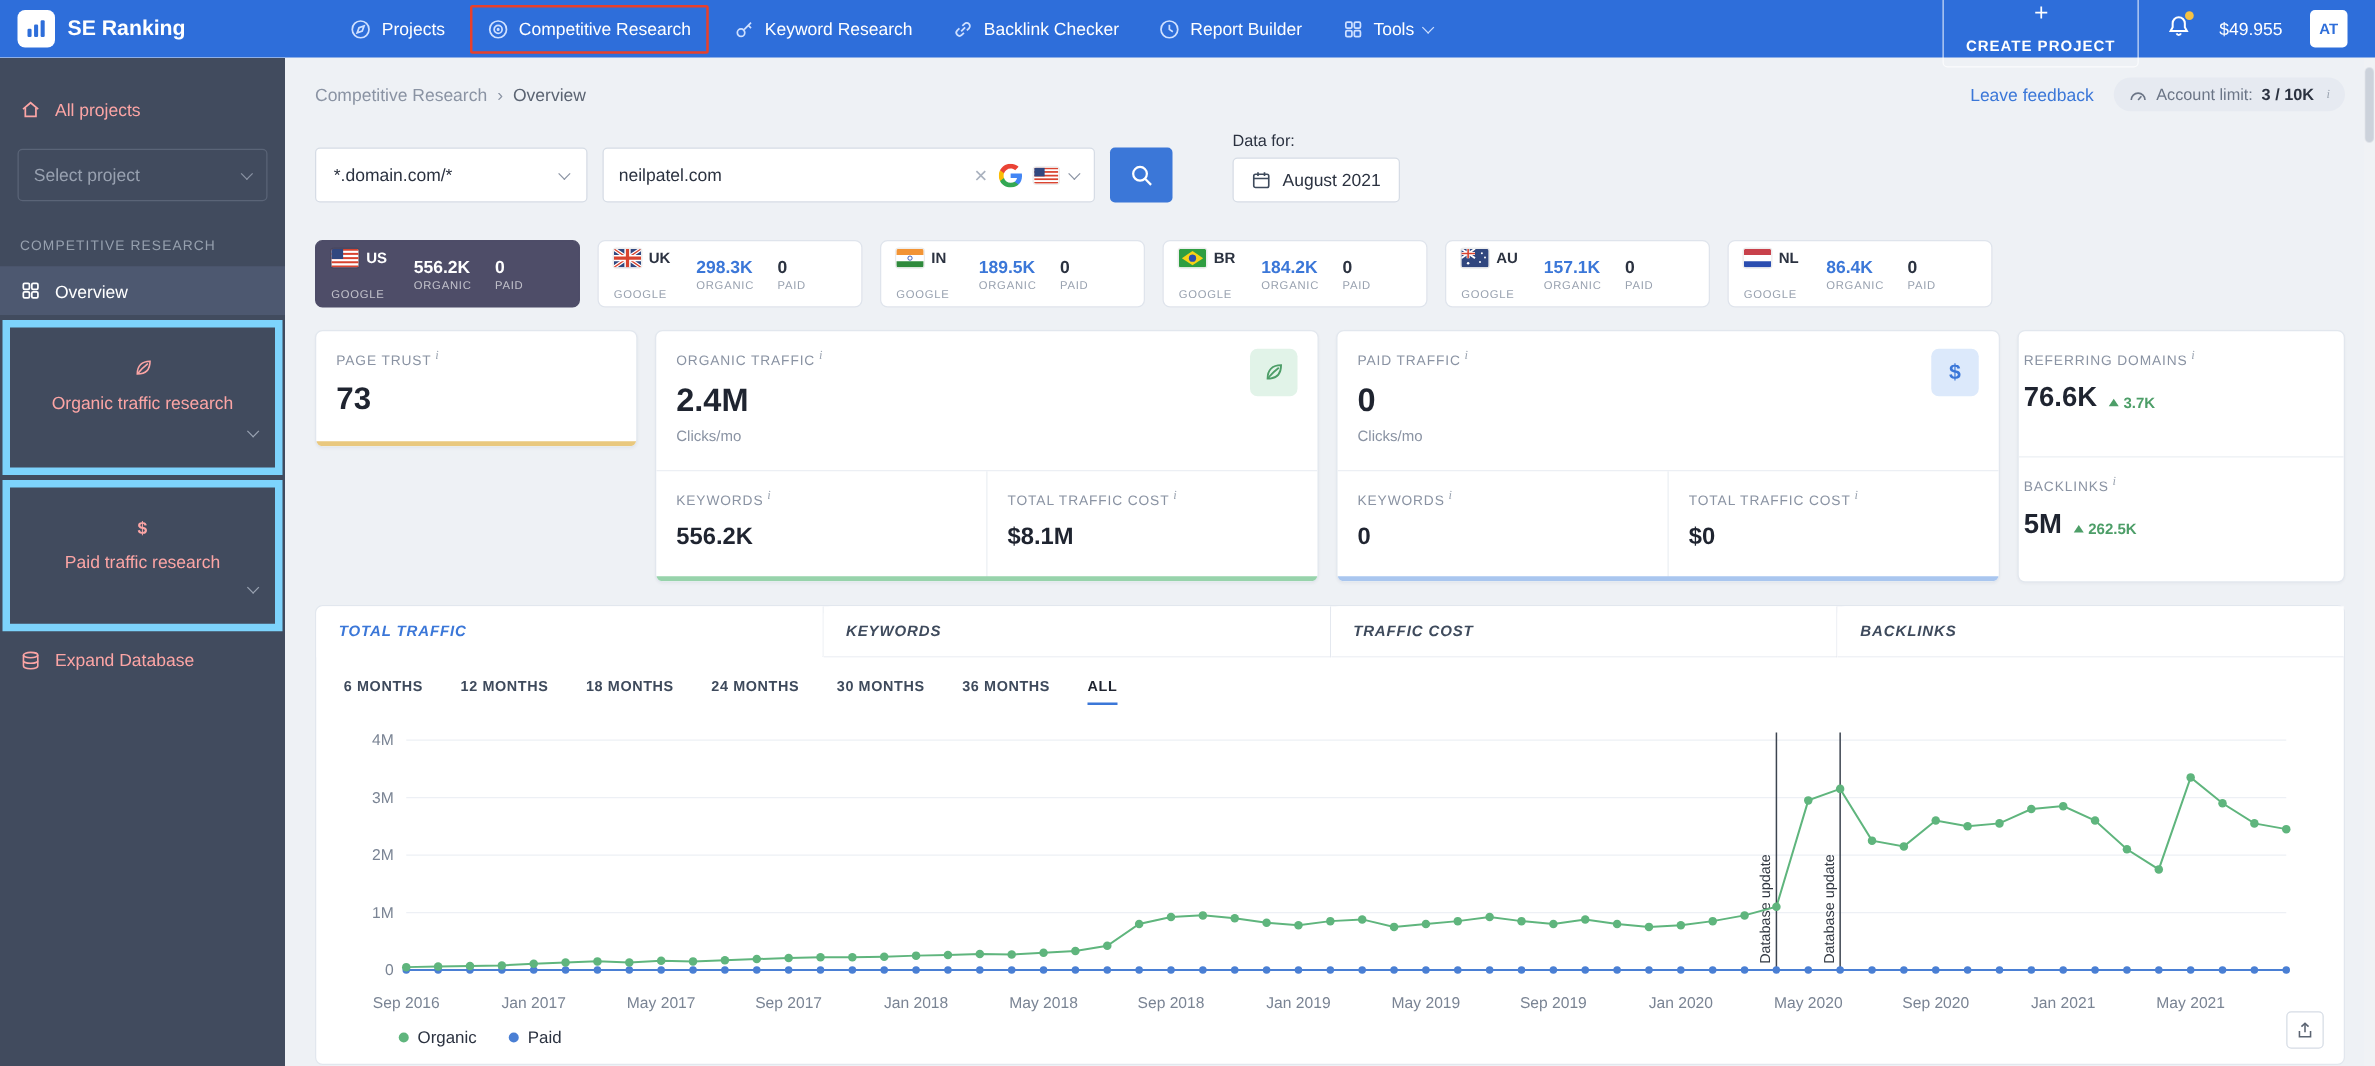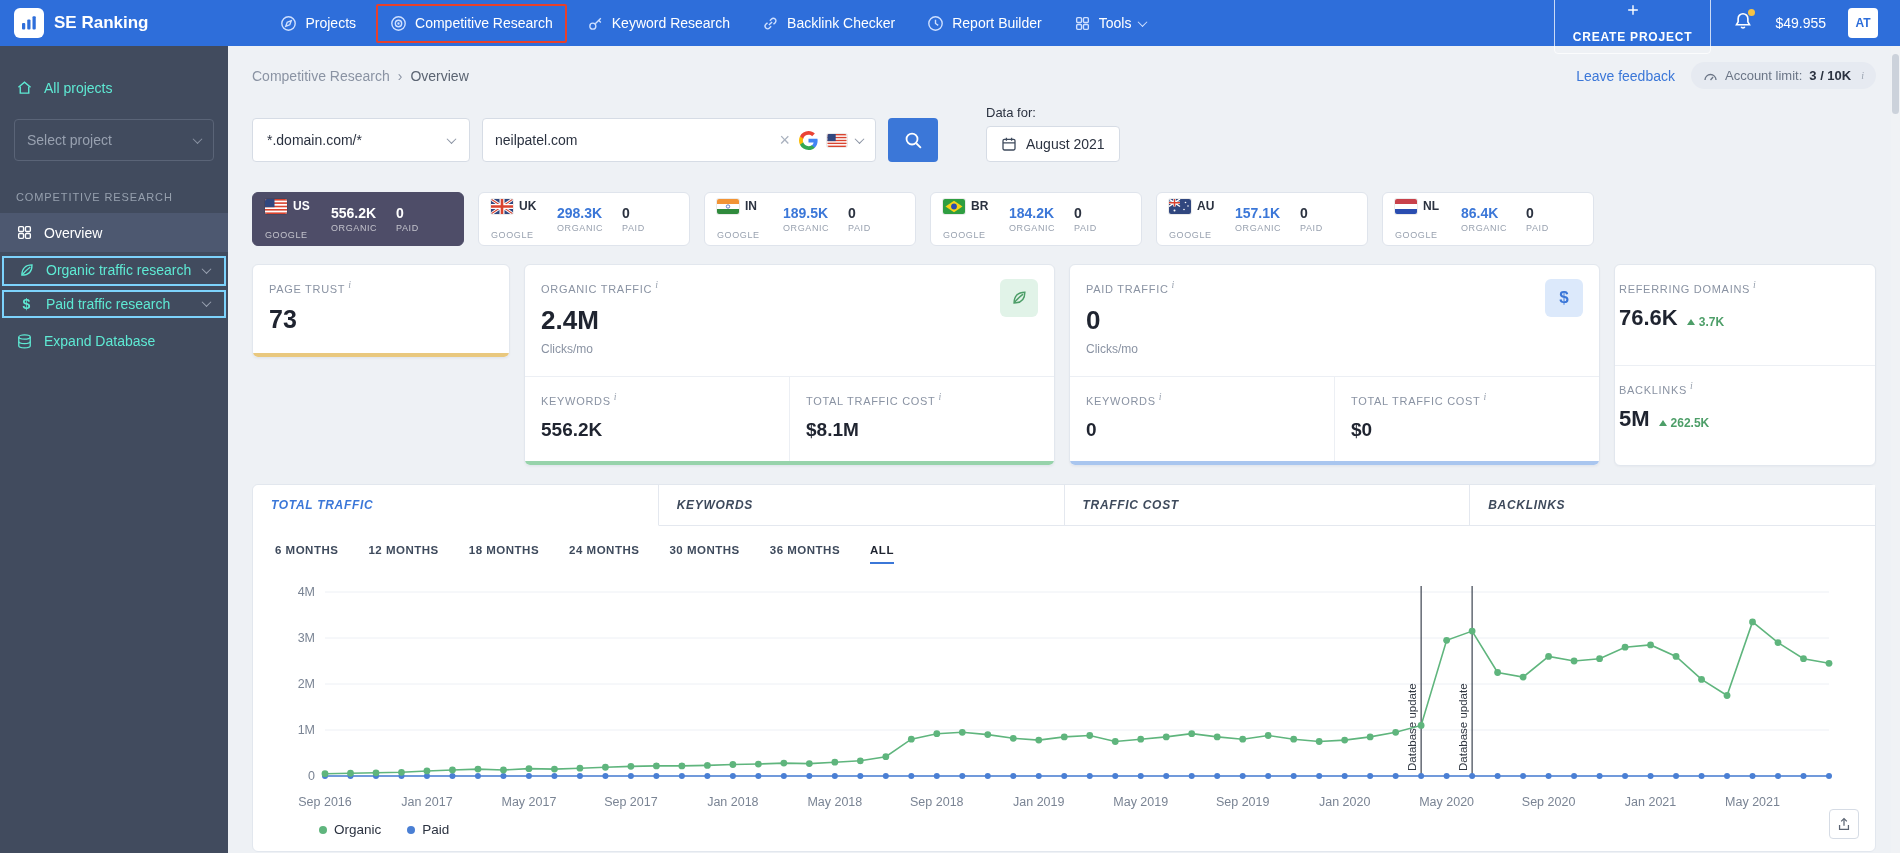--- a/index.html
+++ b/index.html
@@ -23,25 +23,25 @@
   .bell-wrap { position:relative; display:flex; cursor:pointer; }
   .bell-wrap svg { width:20px; height:20px; }
   .bell-dot { position:absolute; top:-2px; right:-2px; width:7px; height:7px; border-radius:50%; background:#f5c244; }
   .balance { color:#fff; font-size:14px; cursor:pointer; }
   .avatar { width:30px; height:30px; background:#fff; color:#2e6eda; font-size:12px; font-weight:bold; border-radius:4px; display:flex; align-items:center; justify-content:center; cursor:pointer; }
 
   .chev { width:7px; height:7px; border-right:1.6px solid currentColor; border-bottom:1.6px solid currentColor; transform:rotate(45deg) translate(-1px,-1px); display:inline-block; }
 
   
   .sidebar { position:fixed; top:46px; left:0; bottom:0; width:228px; background:#414b5e; padding-top:22px; z-index:40; }
-  .sb-item { display:flex; align-items:center; gap:11px; padding:11px 16px; color:#5eead4; font-size:14px; cursor:pointer; }
+  .sb-item { display:flex; align-items:center; gap:11px; padding:11px 16px; color:#fca5a5; font-size:14px; cursor:pointer; }
   .sb-item svg { width:17px; height:17px; flex:none; }
   .sb-item .sb-chev { margin-left:auto; color:#9aa3b2; }
   .sb-item.active { background:#4d5870; color:#fff; }
-  .sb-item.outlined { border:2px solid #7dd3fc; margin:4px 2px; padding:4px 14px; }
+  .sb-item.outlined { border:6px solid #7dd3fc; margin:4px 2px; padding:24px 14px;flex-direction:column; }
   .sb-select { margin:12px 14px 0 14px; border:1px solid #5a6477; border-radius:4px; padding:12px 12px; color:#98a1b0; font-size:14px; display:flex; align-items:center; justify-content:space-between; cursor:pointer; }
   .sb-section { margin:30px 16px 10px 16px; color:#96a0ae; font-size:11px; letter-spacing:.9px; }
   .dollar-ic { font-size:14px; width:17px; text-align:center; font-weight:bold; }
 
   
   .main { margin-left:228px; padding:46px 24px 0 24px; width:1672px; }
   .toprow { display:flex; align-items:center; justify-content:space-between; padding:16px 0 10px 0; }
   .crumbs { display:flex; align-items:center; gap:8px; font-size:14px; color:#8a93a3; }
   .crumb-cur { color:#5b6472; }
   .toprow-right { display:flex; align-items:center; gap:16px; }

